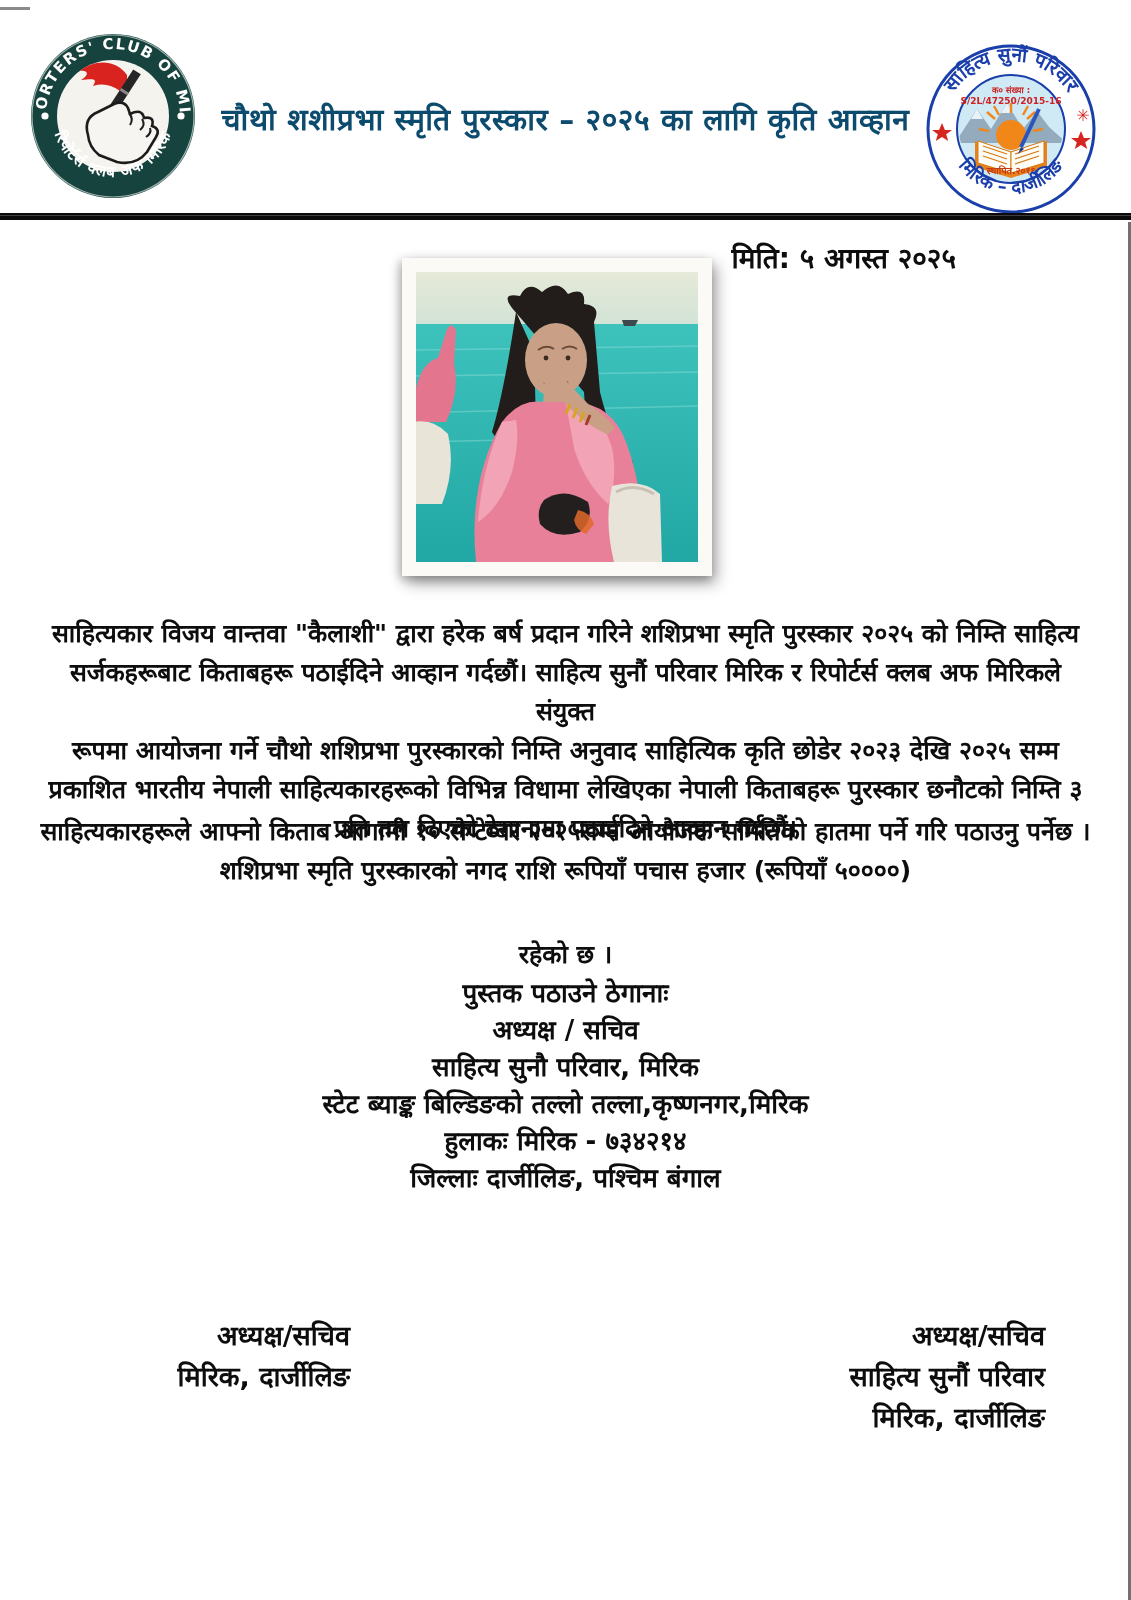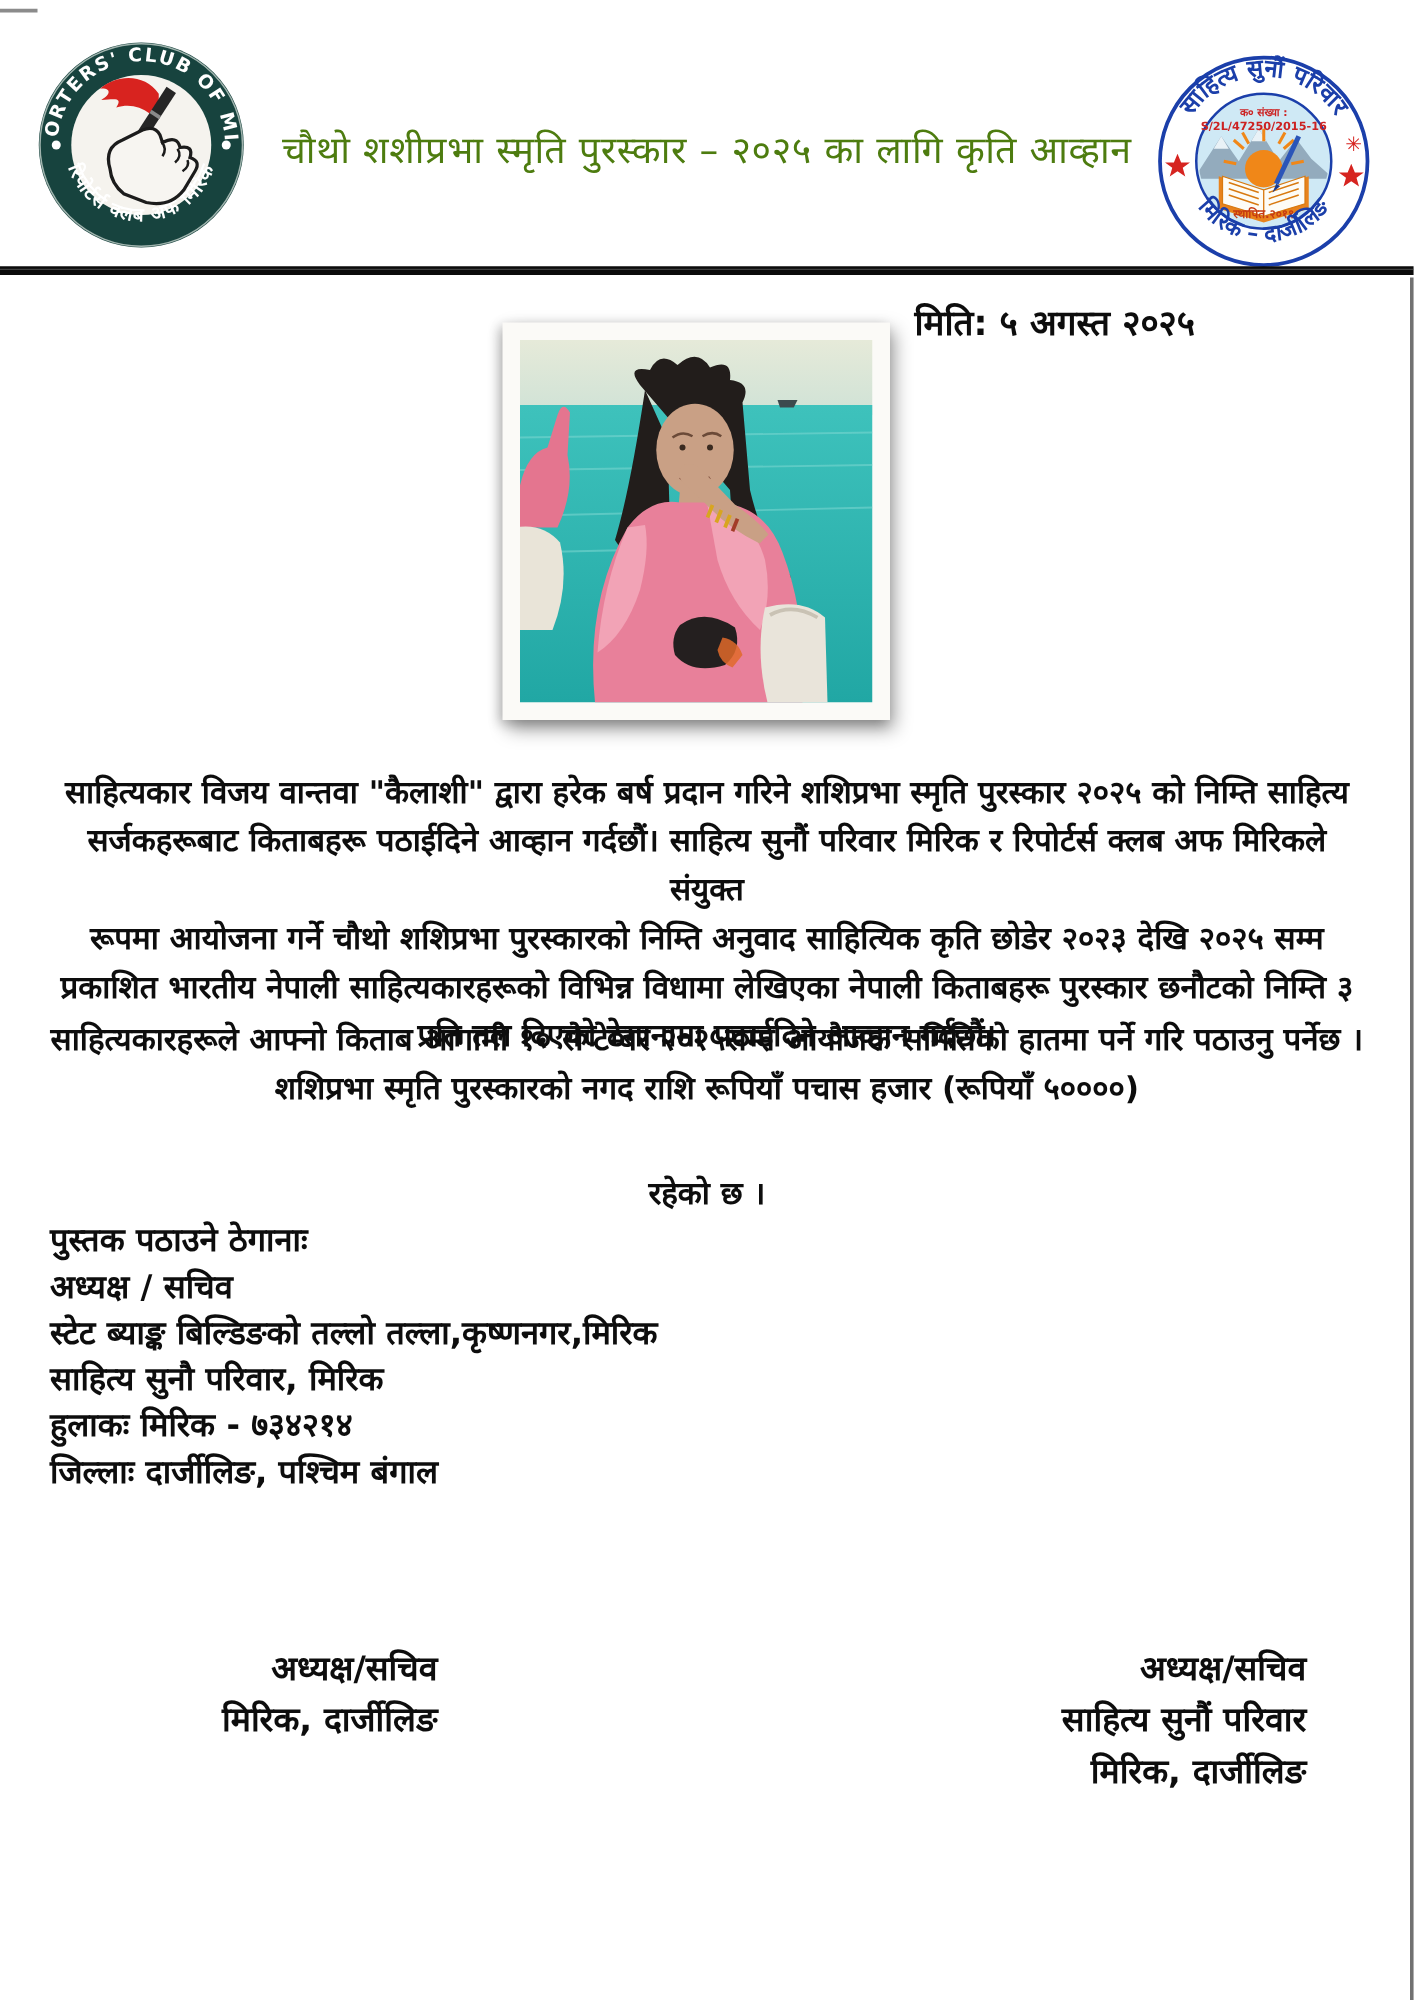--- a/index.html
+++ b/index.html
@@ -5,21 +5,21 @@
   html,body{margin:0;padding:0;}
   body{
     width:1131px;height:1600px;background:#ffffff;position:relative;
     font-family:"DejaVu Sans","Liberation Sans",sans-serif;color:#0d0d0d;
     overflow:hidden;
   }
   .abs{position:absolute;}
   
   .doc-title{
     left:50%;top:98px;transform:translateX(-50%);
-    font-size:30px;font-weight:400;white-space:nowrap;color:#4d7c0f;
+    font-size:30px;font-weight:700;white-space:nowrap;color:#0c4a6e;
     letter-spacing:.5px;
   }
   .left-logo{left:30px;top:33px;width:166px;height:166px;}
   .right-logo{left:925px;top:23px;width:172px;height:172px;margin-top:20px;}
   .rule{left:0;top:213px;width:1131px;height:7px;background:#0b0b0b;}
   .rule .inner{position:absolute;left:0;top:2px;width:100%;height:1px;background:#6b6b6b;opacity:.55;}
   
   .scan-top{left:0;top:7px;width:30px;height:3px;background:#5a5a5a;opacity:.7;}
   .scan-right{right:0;top:222px;width:3px;height:1378px;background:#4e4e4e;opacity:.8;}
   
@@ -28,21 +28,21 @@
   .photo-frame{
     left:402px;top:258px;width:282px;height:290px;padding:14px;background:#fbfaf7;
     box-shadow:4px 7px 14px rgba(0,0,0,.38),-3px 3px 9px rgba(0,0,0,.22);
   }
   .photo-frame svg{display:block;width:282px;height:290px;}
   
   .para{left:40px;width:1051px;text-align:center;font-weight:700;font-size:25px;line-height:39px;}
   .para1{top:614px;}
   .para2{top:812px;text-align:center;}
   .para3{top:935px;}
-  .address{top:975px;left:40px;width:1051px;font-weight:700;font-size:26px;line-height:37px;}
+  .address{top:975px;left:40px;width:1051px;text-align:center;font-weight:700;font-size:26px;line-height:37px;}
   
   .sig{width:300px;text-align:right;font-weight:700;font-size:27px;line-height:41px;top:1315px;}
   .sig-left{left:50px;}
   .sig-right{left:745px;}
 </style>
 </head>
 <body>
 
 <div class="abs scan-top"></div>
 <div class="abs scan-right"></div>
@@ -213,22 +213,22 @@
 <div class="abs para para2">
   <div>साहित्यकारहरूले आफ्नो किताब आगामी १० सेप्टेम्बर २०२५सम्म आयोजक समितिको हातमा पर्ने गरि पठाउनु पर्नेछ ।</div>
   <div>शशिप्रभा स्मृति पुरस्कारको नगद राशि रूपियाँ पचास हजार (रूपियाँ ५००००)</div>
 </div>
 
 <div class="abs para para3">रहेको छ ।</div>
 
 <div class="abs address">
   <div>पुस्तक पठाउने ठेगानाः</div>
   <div>अध्यक्ष / सचिव</div>
+  <div>साहित्य सुनौ परिवार, मिरिक</div>
   <div>स्टेट ब्याङ्क बिल्डिङको तल्लो तल्ला,कृष्णनगर,मिरिक</div>
-  <div>साहित्य सुनौ परिवार, मिरिक</div>
   <div>हुलाकः मिरिक - ७३४२१४</div>
   <div>जिल्लाः दार्जीलिङ, पश्चिम बंगाल</div>
 </div>
 
 <div class="abs sig sig-left">
   <div>अध्यक्ष/सचिव</div>
   <div>मिरिक, दार्जीलिङ</div>
 </div>
 
 <div class="abs sig sig-right">

